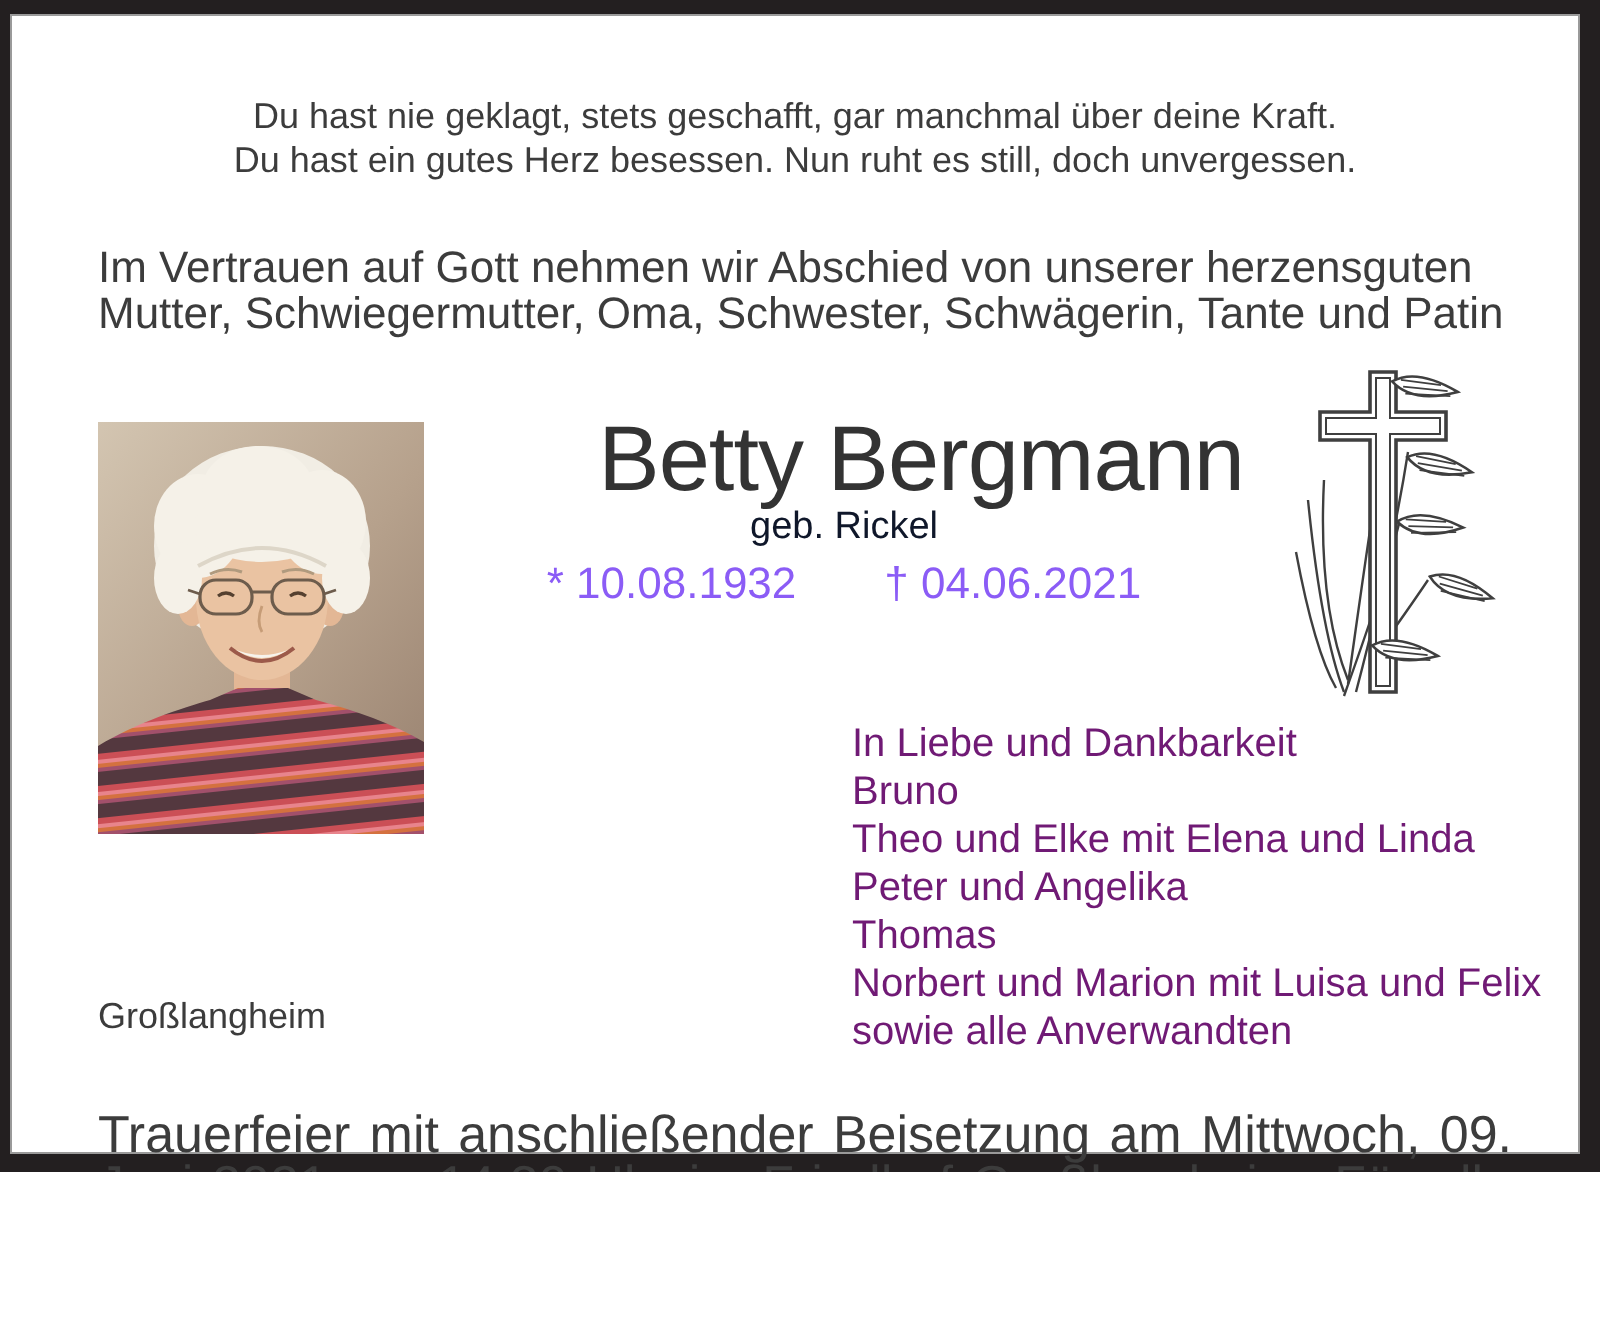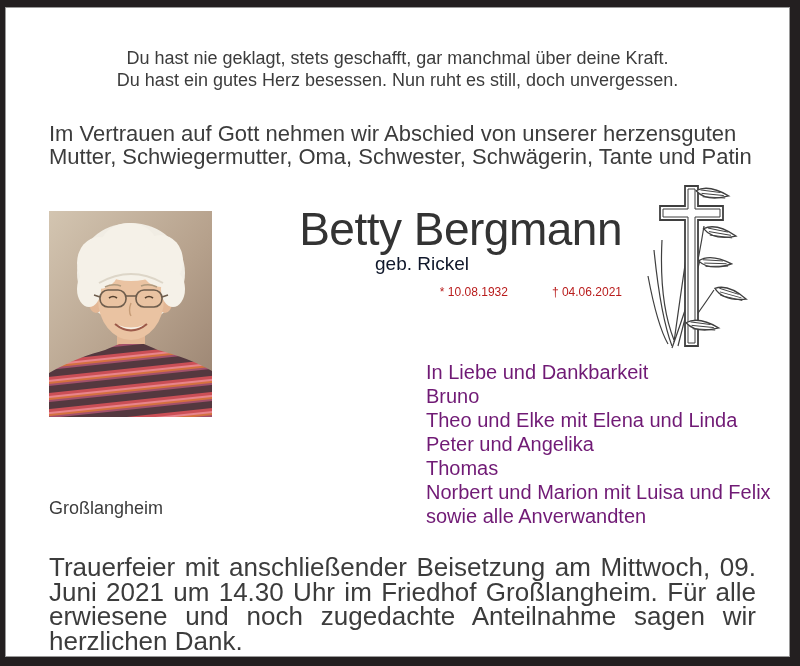--- a/index.html
+++ b/index.html
@@ -1,25 +1,25 @@
 <!DOCTYPE html>
 <html><head>
 <meta charset="utf-8">
 <style>
   html,body{margin:0;padding:0;}
   body{font-family:"Liberation Sans", sans-serif;}
-  .viewport{position:relative;width:800px;height:666px;background:#231f20;overflow:hidden;}
+  .viewport{position:relative;width:800px;height:586px;background:#231f20;overflow:hidden;}
   .sheet{position:absolute;left:5px;top:7px;right:10px;bottom:9px;background:#ffffff;border:1px solid #9a9a9a;}
   .poem{position:absolute;top:39px;left:0;right:0;text-align:center;font-size:18px;line-height:22px;color:#3c3c3c;}
   .intro{position:absolute;top:114px;left:43px;font-size:22px;line-height:23px;color:#3c3c3c;}
   .photo{position:absolute;left:43px;top:203px;width:163px;height:206px;}
   .name-block{position:absolute;left:216px;top:196px;width:400px;text-align:center;color:#383838;}
   .name{font-size:46px;line-height:50px;letter-spacing:-0.5px;color:#333333;white-space:nowrap;text-align:right;}
   .maiden{font-size:19px;line-height:20px;margin-top:0;color:#0f172a;}
-  .dates{font-size:12px;line-height:22px;margin-top:7px;color:#b91c1c;display:flex;justify-content:flex-end;gap:44px;}
+  .dates{font-size:22px;line-height:22px;margin-top:7px;color:#8b5cf6;display:flex;justify-content:center;gap:44px;}
   .memorial{position:absolute;left:638px;top:172px;width:112px;height:172px;}
   .mourners{position:absolute;left:420px;top:352px;font-size:20px;line-height:24px;color:#701a75;}
   .place{position:absolute;left:43px;top:490px;font-size:18px;color:#3c3c3c;}
   .funeral{position:absolute;left:43px;top:547px;width:707px;font-size:26px;line-height:24.5px;color:#3c3c3c;text-align:justify;}
 </style>
 </head>
 <body>
 
 <div class="viewport">
   <div class="sheet">

